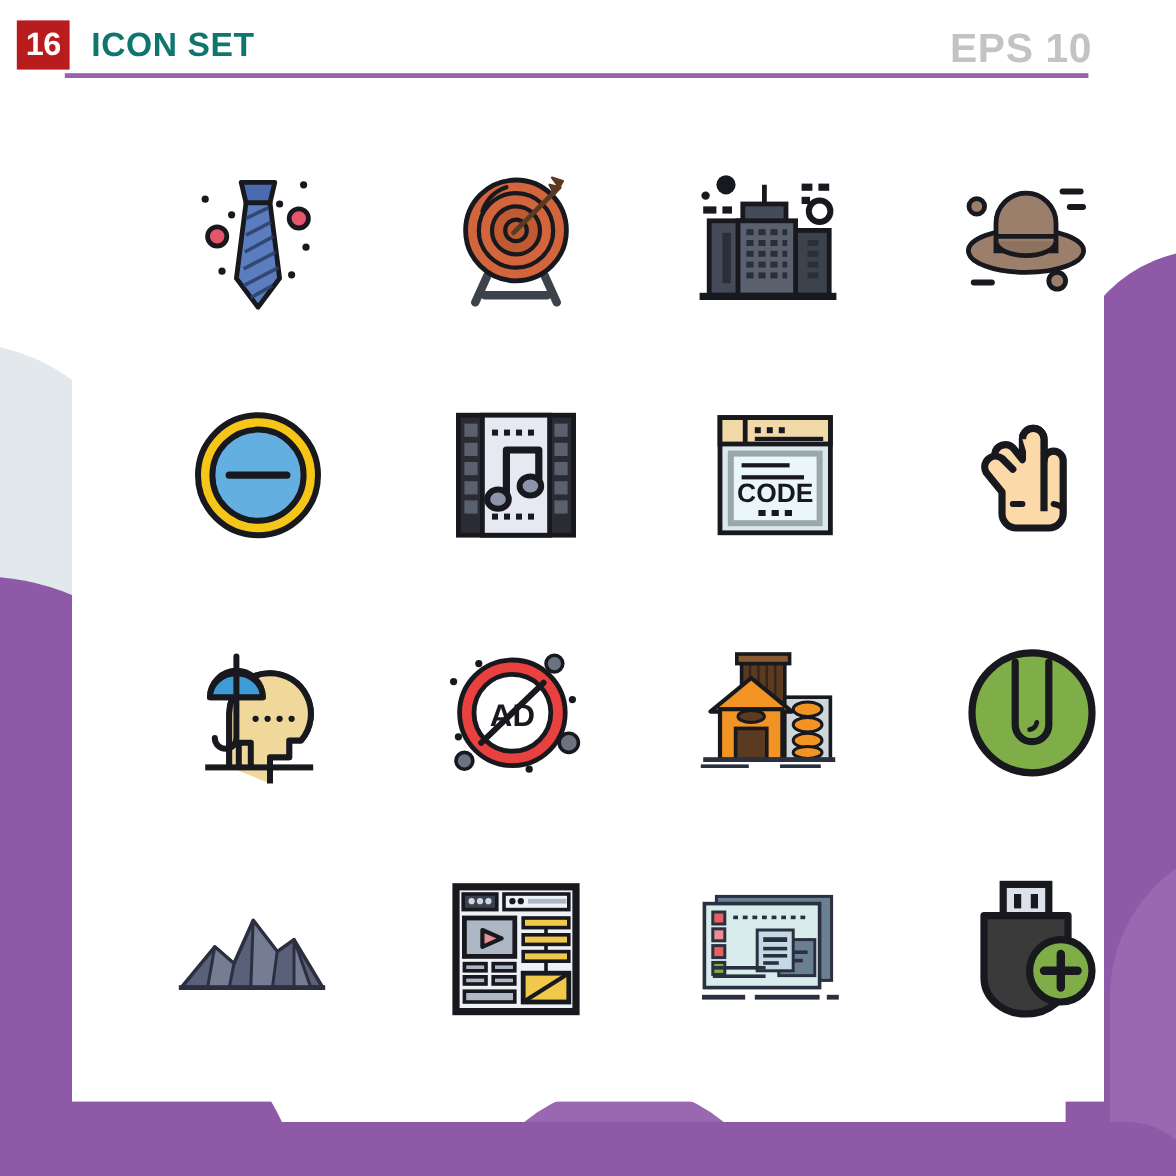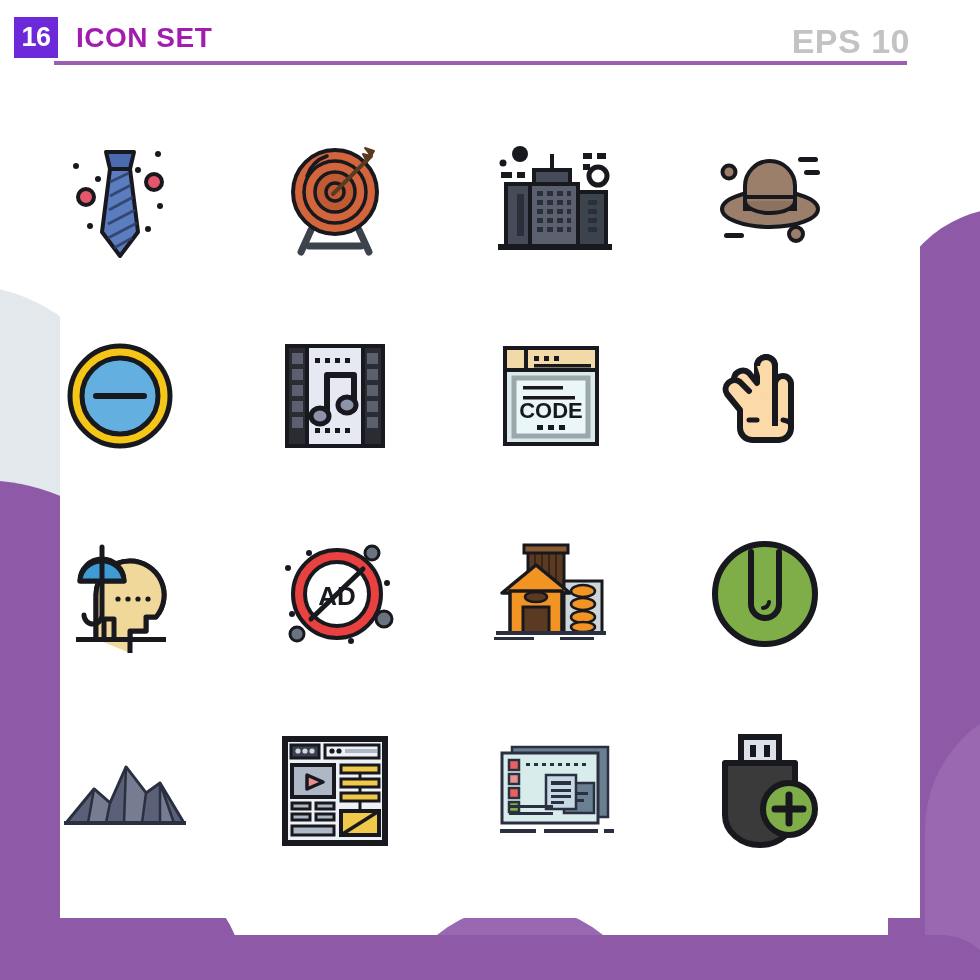--- a/index.html
+++ b/index.html
@@ -47,43 +47,43 @@
   
   .card{
     position:absolute;left:60px;top:63px;width:860px;height:855px;
     background:#ffffff;z-index:5;
   }
 
   
   .header{position:absolute;left:0;top:0;width:980px;height:63px;background:#ffffff;z-index:9;}
   .badge{
     position:absolute;left:14px;top:17px;width:44px;height:41px;
-    background:#6d28d9;color:#ffffff;
+    background:#b91c1c;color:#ffffff;
     font-size:27px;font-weight:bold;line-height:41px;text-align:center;
     letter-spacing:-0.5px;
   }
   .title{
     position:absolute;left:76px;top:22px;
-    font-size:28px;font-weight:bold;color:#a21caf;letter-spacing:0.5px;
+    font-size:28px;font-weight:bold;color:#0f766e;letter-spacing:0.5px;
   }
   .eps{
     position:absolute;right:70px;top:22px;
     font-size:34px;font-weight:bold;color:#c3c3c3;letter-spacing:0.5px;
   }
   .rule{
     position:absolute;left:54px;top:61px;width:853px;height:4px;background:#9a5fb0;z-index:9;
   }
 
   
   .grid{
     position:absolute;left:60px;top:100px;width:860px;height:790px;
     display:grid;grid-template-columns:repeat(4,1fr);grid-template-rows:repeat(4,1fr);
     z-index:6;
   }
-  .cell{display:flex;align-items:center;justify-content:flex-start;}
+  .cell{display:flex;align-items:center;justify-content:flex-end;}
   .cell svg{display:block;}
 </style>
 </head>
 <body>
 
 <div id="stage">
 
   <div class="blob blob-gray-left"></div>
   <div class="blob blob-purple-left"></div>
   <div class="blob blob-purple-left2"></div>

